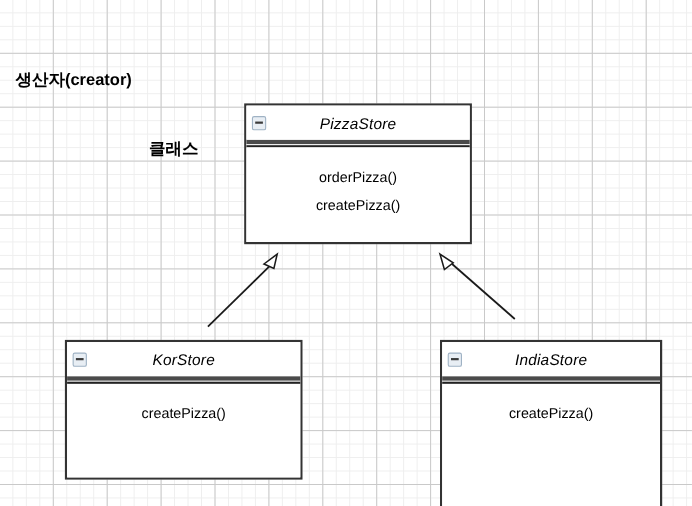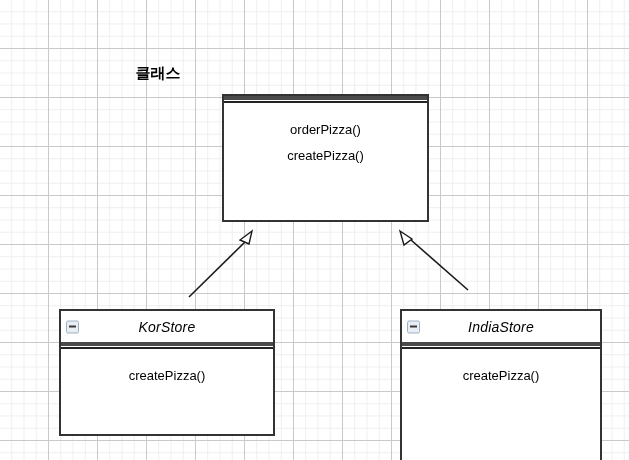--- a/index.html
+++ b/index.html
@@ -128,37 +128,44 @@
     height: 460px;
     pointer-events: none;
   }
 </style>
 </head>
 <body>
 
 <div id="diagram-canvas">
 
   <div id="diagram-title">
+    <span class="line-1">생산자(creator)</span>
     <span class="line-2">클래스</span>
   </div>
 
   <svg id="connectors" viewBox="0 0 629 460" xmlns="http://www.w3.org/2000/svg">
 
     <g>
       <line x1="189" y1="297" x2="246" y2="241" stroke="#1a1a1a" stroke-width="1.6"></line>
       <polygon points="252,231 240,240 249,244" fill="#ffffff" stroke="#1a1a1a" stroke-width="1.4" stroke-linejoin="miter"></polygon>
     </g>
 
     <g>
       <line x1="468" y1="290" x2="411" y2="240" stroke="#1a1a1a" stroke-width="1.6"></line>
       <polygon points="400,231 412,239 404,245" fill="#ffffff" stroke="#1a1a1a" stroke-width="1.4" stroke-linejoin="miter"></polygon>
     </g>
   </svg>
 
   <div class="uml-class" id="class-pizzastore">
+    <div class="uml-header">
+      <span class="collapse-icon">
+        <span class="minus-bar"></span>
+      </span>
+      <span class="uml-title">PizzaStore</span>
+    </div>
     <div class="uml-divider"></div>
     <div class="uml-body">
       <div class="uml-method">orderPizza()</div>
       <div class="uml-method">createPizza()</div>
     </div>
   </div>
 
   <div class="uml-class" id="class-korstore">
     <div class="uml-header">
       <span class="collapse-icon">

